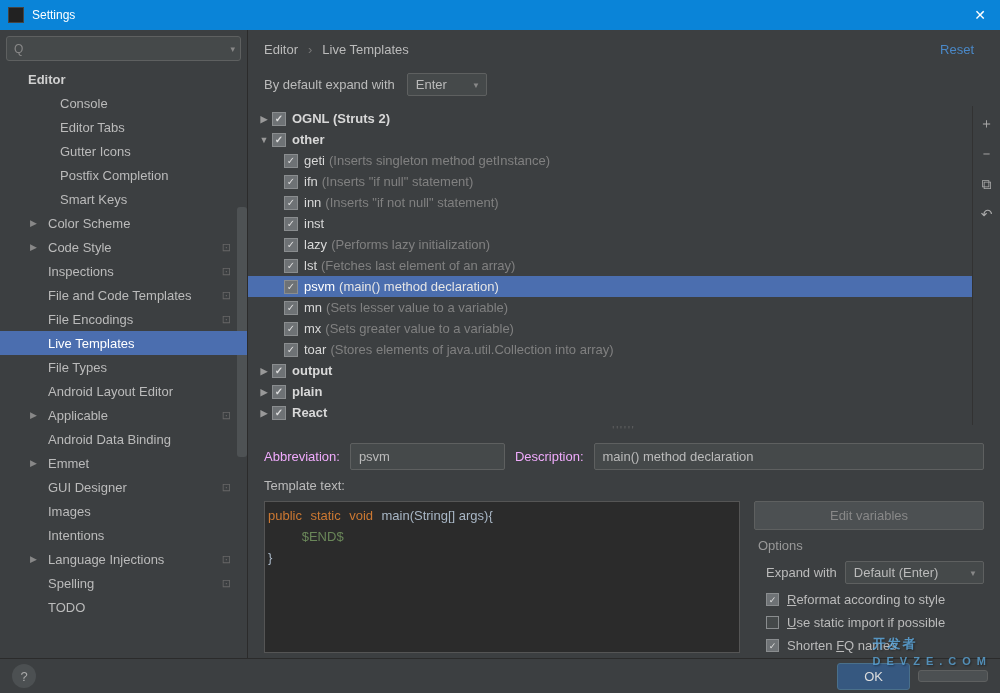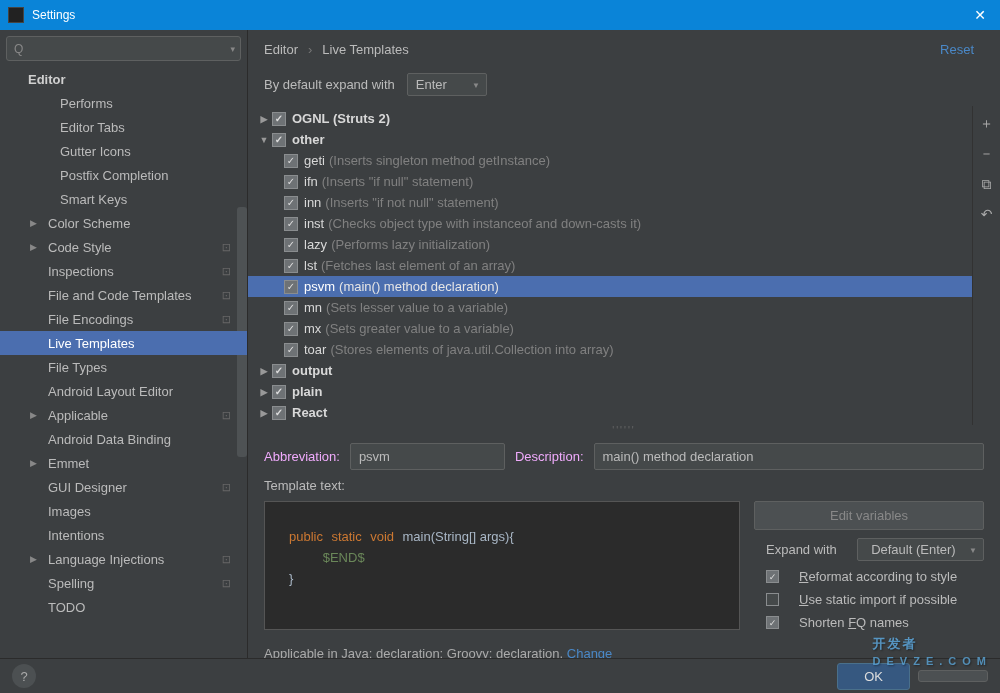--- a/index.html
+++ b/index.html
@@ -59,29 +59,29 @@
 .grip { text-align: center; color: #666; font-size: 10px; letter-spacing: 2px; height: 10px; }
 
 .detail { padding: 8px 16px; display: flex; flex-direction: column; gap: 8px; }
 .row { display: flex; align-items: center; gap: 10px; }
 .row label { color: #f0abfc; }
 .row input[type=text] { background: #45494a; border: 1px solid #5e6060; padding: 5px 8px; color: #bbb; border-radius: 2px; }
 .abbr-input { width: 155px; }
 .desc-input { flex: 1; }
 
 .template-body { display: flex; gap: 14px; }
-.code { flex: 1; background: #2b2b2b; border: 1px solid #555; padding: 24px; font-family: "Consolas", monospace; font-size: 14px; line-height: 1.5; min-height: 110px; white-space: pre; }
+.code { flex: 1; background: #2b2b2b; border: 1px solid #555; padding: 3px; font-family: "Consolas", monospace; font-size: 14px; line-height: 1.5; min-height: 110px; white-space: pre; }
 .kw { color: #cc7832; }
 .var { color: #6a8759; }
 .plain { color: #a9b7c6; }
 
 .right-panel { width: 230px; display: flex; flex-direction: column; gap: 8px; }
 .btn { background: #4c5052; border: 1px solid #5e6060; color: #888; padding: 6px 12px; text-align: center; border-radius: 2px; cursor: pointer; }
 .opts-title { color: #999; padding-left: 4px; }
-.opt-row { display: flex; align-items: center; gap: 20px; padding-left: 12px; text-align: center; }
+.opt-row { display: flex; align-items: center; gap: 8px; padding-left: 12px; }
 .opt-row .cb { width: 13px; height: 13px; background: #6e7275; border: 1px solid #8a8d8f; display: inline-flex; align-items: center; justify-content: center; font-size: 9px; color: #ddd; }
 .opt-row .cb.empty { background: #45494a; }
 .underline { text-decoration: underline; }
 
 .applicable { padding: 8px 16px; color: #aaa; }
 .applicable .link { color: #4a88c7; cursor: pointer; }
 
 .footer { position: absolute; bottom: 0; left: 0; right: 0; height: 35px; background: #3c3f41; border-top: 1px solid #2b2b2b; display: flex; align-items: center; padding: 0 12px; }
 .footer .help { width: 24px; height: 24px; border-radius: 50%; background: #4c5052; display: flex; align-items: center; justify-content: center; color: #aaa; cursor: pointer; }
 .footer .spacer { flex: 1; }
@@ -106,21 +106,21 @@
       <div class="search-wrap">
         <span class="mag">Q</span>
         <input type="text" style="">
         <span class="chev">▾</span>
       </div>
     </div>
     <div class="tree" id="tree">
       <div class="tree-scroll"></div>
     <div class="tree-group">Editor</div>
         <div class="tree-item l1">
-          <span>Performs</span>
+          <span>Console</span>
         </div>
         <div class="tree-item l1">
           <span>Editor Tabs</span>
         </div>
         <div class="tree-item l1">
           <span>Gutter Icons</span>
         </div>
         <div class="tree-item l1">
           <span>Postfix Completion</span>
         </div>
@@ -232,21 +232,20 @@
             <span class="desc">(Inserts "if null" statement)</span>
           </div>
           <div class="tt-row child">
             <span class="cb">✓</span>
             <span class="name">inn</span>
             <span class="desc">(Inserts "if not null" statement)</span>
           </div>
           <div class="tt-row child">
             <span class="cb">✓</span>
             <span class="name">inst</span>
-            <span class="desc">(Checks object type with instanceof and down-casts it)</span>
           </div>
           <div class="tt-row child">
             <span class="cb">✓</span>
             <span class="name">lazy</span>
             <span class="desc">(Performs lazy initialization)</span>
           </div>
           <div class="tt-row child">
             <span class="cb">✓</span>
             <span class="name">lst</span>
             <span class="desc">(Fetches last element of an array)</span>
@@ -304,20 +303,21 @@
         <label>Description:</label>
         <input type="text" class="desc-input" value="main() method declaration" style="">
       </div>
       <div><label>Template text:</label></div>
       <div class="template-body">
         <div class="code"><span class="kw">public</span> <span class="kw">static</span> <span class="kw">void</span> <span class="plain">main</span><span class="plain">(String[] args){</span>
     <span class="var">$END$</span>
 <span class="plain">}</span></div>
         <div class="right-panel">
           <div class="btn">Edit variables</div>
+          <div class="opts-title">Options</div>
           <div class="opt-row">
             <span>Expand with</span>
             <span class="select" style="flex:1">
               <span>Default (Enter)</span>
               <span class="arr">▼</span>
             </span>
           </div>
           <div class="opt-row">
               <span class="cb">✓</span>
               <span><span class="underline">R</span>eformat according to style</span>

